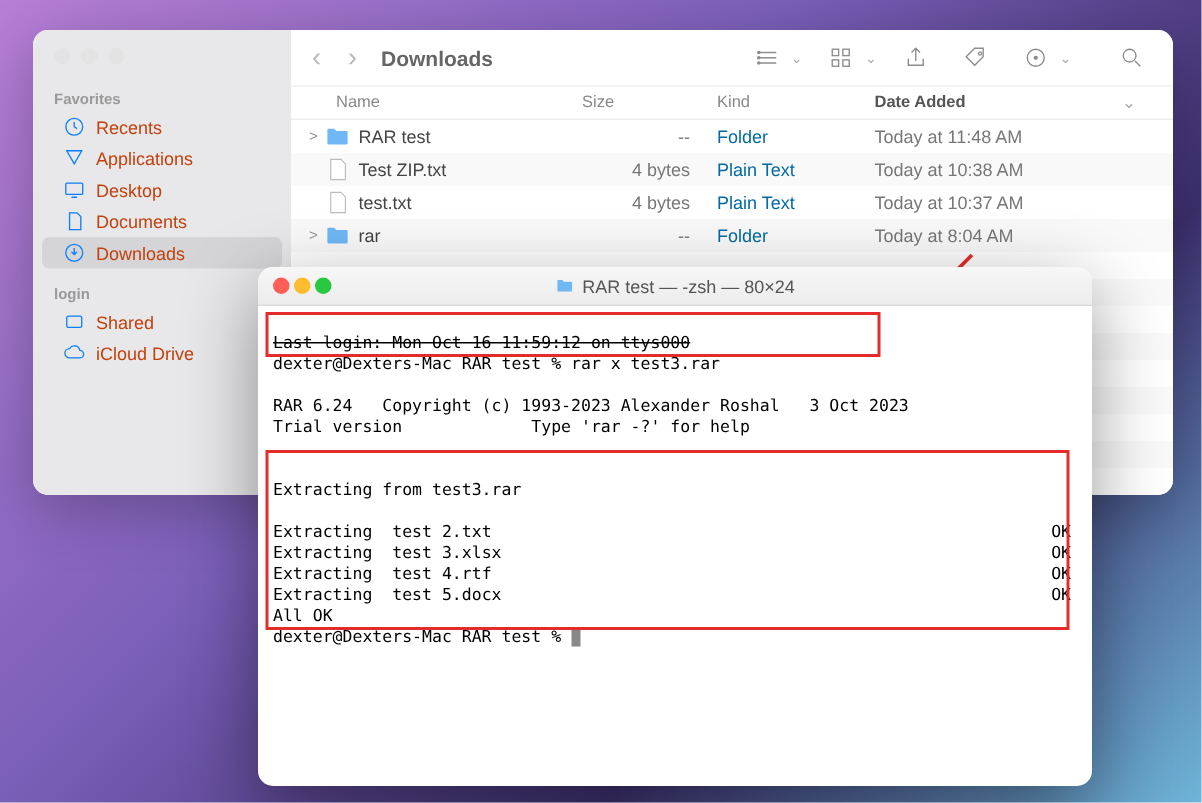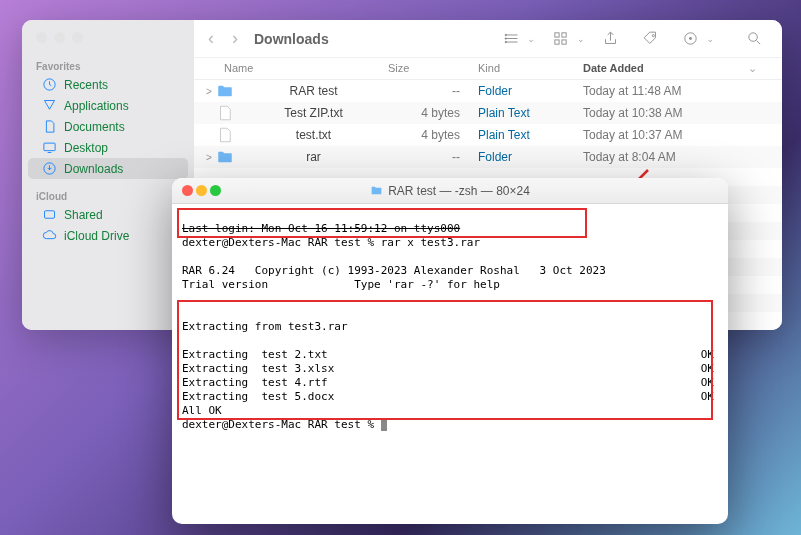--- a/index.html
+++ b/index.html
@@ -42,21 +42,21 @@
       padding: 4px 14px 2px;
       font-size: 10px;
       color: #999;
       font-weight: 600;
     }
     .sidebar-item {
       display: flex;
       align-items: center;
       padding: 3px 10px 3px 14px;
       font-size: 12px;
-      color: #15803d;
+      color: #c2410c;
       gap: 7px;
       border-radius: 5px;
       margin: 0 6px;
     }
     .sidebar-item.active { background: rgba(0,0,0,0.08); }
     .sidebar-icon { width: 15px; height: 15px; display:flex; align-items:center; justify-content:center; }
     .sidebar-icon svg { width: 15px; height: 15px; stroke: #0a7fff; fill:none; stroke-width:1.4; }
 
     .main {
       flex: 1;
@@ -98,21 +98,21 @@
       align-items: center;
       padding: 2px 18px 2px 8px;
       font-size: 12px;
       color: #444;
     }
     .row:nth-child(even){ background:#f9f9f9; }
     .disclosure { width:14px; color:#999; font-size:10px; display:flex; justify-content:center; }
     .file-icon { width:18px; height:18px; margin-right:5px; display:flex; align-items:center; justify-content:center;}
     .file-icon.folder svg { fill:#6fb7f5; }
     .file-icon.txt svg { fill:#fff; stroke:#bbb; stroke-width:1; }
-    .rname { flex:1;text-align:center; }
+    .rname { flex:1; }
     .rsize { width:90px; text-align:right; padding-right:18px; color:#777; }
     .rkind { width:105px; color:#0369a1; }
     .rdate { width:165px; color:#777; }
     .rchev { width:16px; }
 
     
     .terminal {
       position: absolute;
       top: 178px;
       left: 172px;
@@ -204,44 +204,44 @@
       <span class="sidebar-icon">
           <svg viewBox="0 0 24 24">
             <path d="M4 4l8 14 8-14H4z"></path>
           </svg>
         </span>
       <span>Applications</span>
     </div>
     <div class="sidebar-item">
       <span class="sidebar-icon">
           <svg viewBox="0 0 24 24">
-            <path d="M7 3h8l4 4v14H7z"></path>
-          </svg>
-        </span>
-      <span>Documents</span>
-    </div>
-    <div class="sidebar-item">
-      <span class="sidebar-icon">
-          <svg viewBox="0 0 24 24">
             <rect x="3" y="5" width="18" height="12" rx="1"></rect>
             <path d="M9 20h6"></path>
           </svg>
         </span>
       <span>Desktop</span>
     </div>
+    <div class="sidebar-item">
+      <span class="sidebar-icon">
+          <svg viewBox="0 0 24 24">
+            <path d="M7 3h8l4 4v14H7z"></path>
+          </svg>
+        </span>
+      <span>Documents</span>
+    </div>
     <div class="sidebar-item active">
       <span class="sidebar-icon">
           <svg viewBox="0 0 24 24">
             <circle cx="12" cy="12" r="9"></circle>
             <path d="M12 7v7m-3-3l3 3 3-3"></path>
           </svg>
         </span>
       <span>Downloads</span>
     </div>
-    <div class="sidebar-header" style="margin-top:8px">iCloud</div>
+    <div class="sidebar-header" style="margin-top:8px">login</div>
     <div class="sidebar-item">
       <span class="sidebar-icon">
           <svg viewBox="0 0 24 24">
             <rect x="4" y="6" width="16" height="12" rx="2"></rect>
           </svg>
         </span>
       <span>Shared</span>
     </div>
     <div class="sidebar-item">
       <span class="sidebar-icon">

